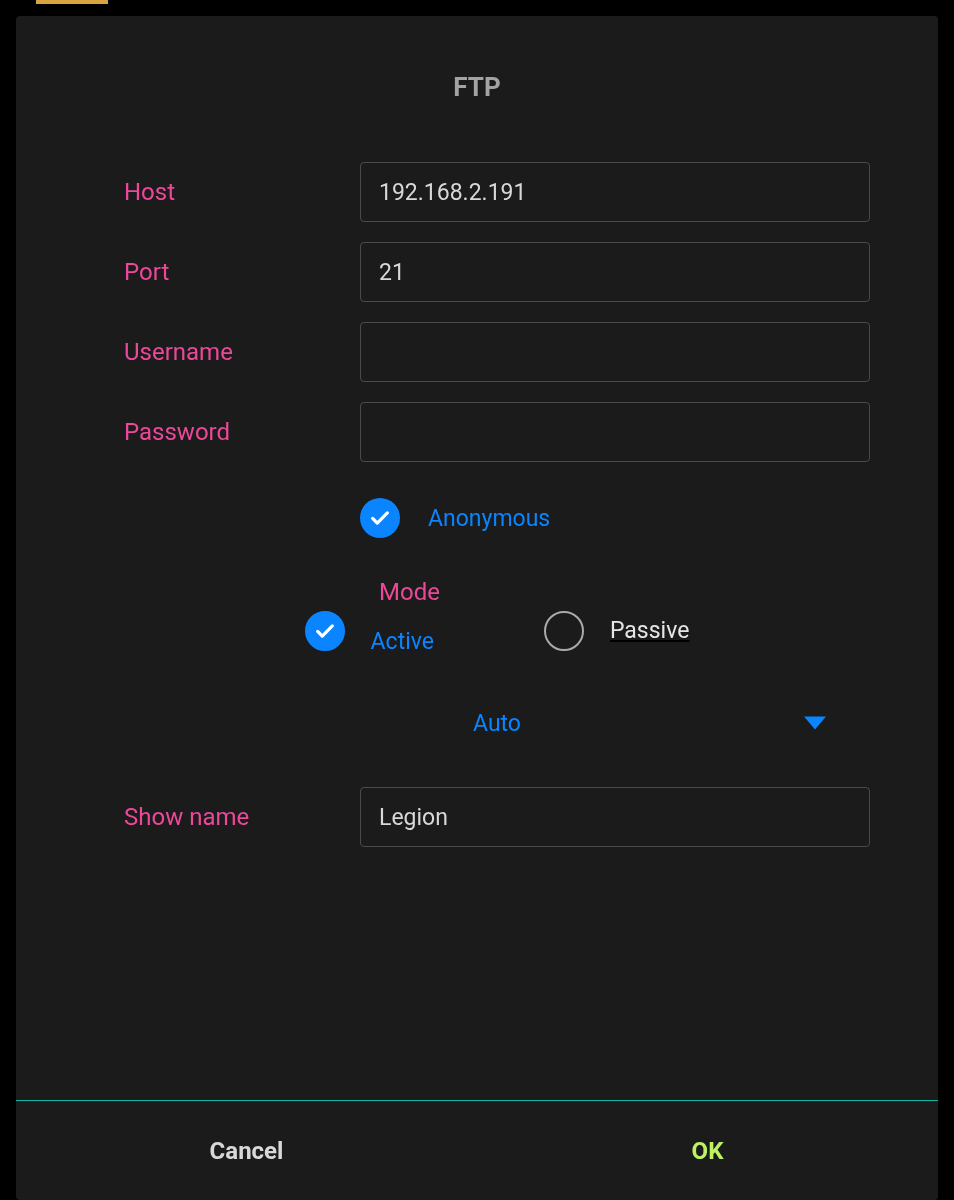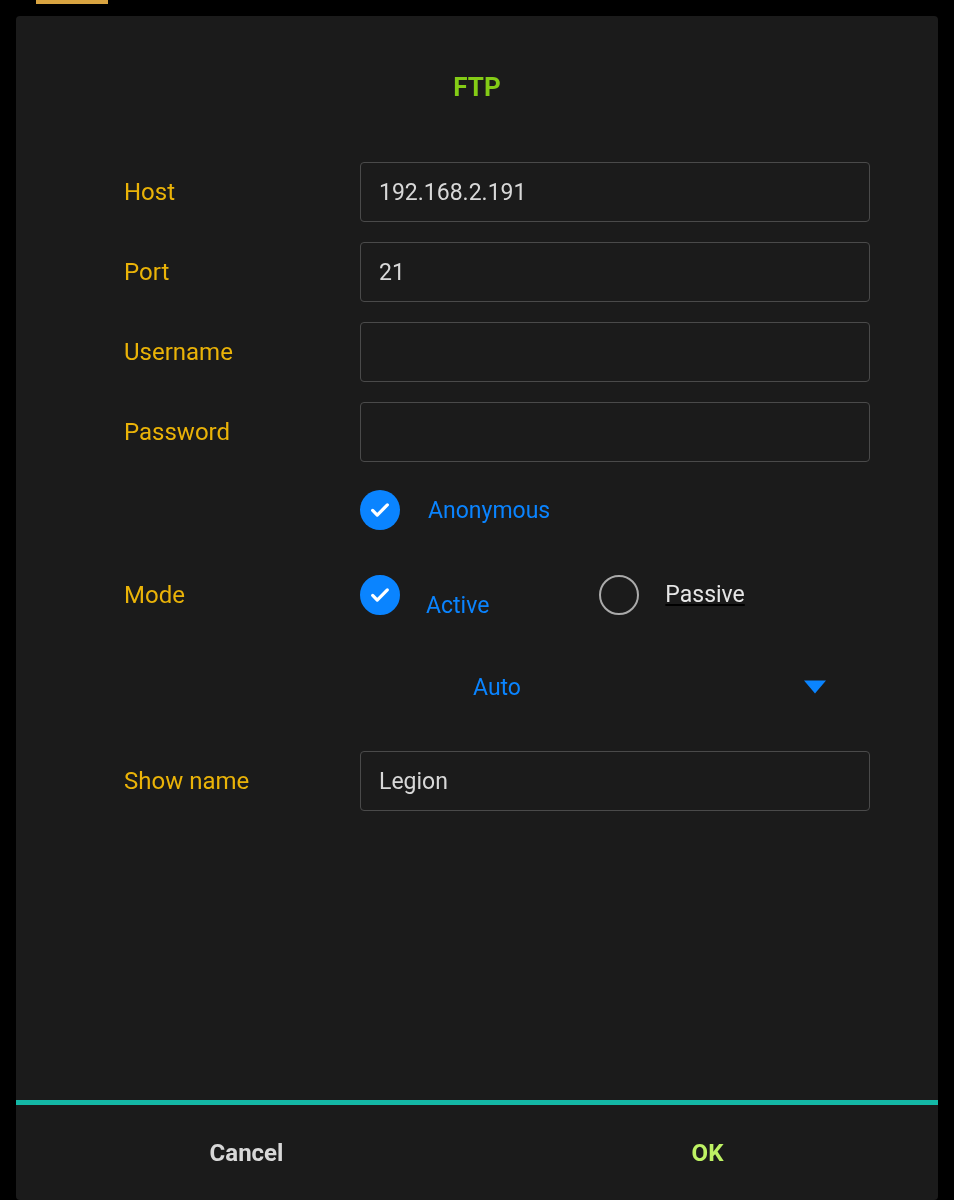--- a/index.html
+++ b/index.html
@@ -27,56 +27,56 @@
       left: 16px;
       right: 16px;
       bottom: 0;
       background: #1b1b1b;
       border-radius: 4px;
       display: flex;
       flex-direction: column;
     }
     .dialog-title {
       text-align: center;
-      color: #84cc16;
+      color: #a3a3a3;
       font-size: 26px;
       font-weight: 700;
       padding: 56px 0 60px 0;
     }
     .form {
       flex: 1;
       padding: 0 68px 0 108px;
     }
     .row {
       display: flex;
       align-items: center;
       margin-bottom: 20px;
     }
     .label {
       width: 236px;
-      color: #eab308;
+      color: #ec4899;
       font-size: 24px;
       font-weight: 400;
     }
     .input {
       flex: 1;
       height: 60px;
       background: transparent;
       border: 1px solid #4a4a4a;
       border-radius: 4px;
       color: #d8d8d8;
       font-size: 23px;
       padding: 0 18px;
       outline: none;
       font-family: inherit;
     }
     .row-check {
       display: flex;
       align-items: center;
-      margin: 28px 0 40px 0;
+      margin: 36px 0 40px 0;
       padding-left: 236px;
     }
     .checkbox {
       width: 40px;
       height: 40px;
       border-radius: 50%;
       background: #0a84ff;
       display: flex;
       align-items: center;
       justify-content: center;
@@ -86,20 +86,21 @@
     .checkbox svg { width: 22px; height: 22px; }
     .check-label {
       color: #0a84ff;
       font-size: 23px;
       margin-left: 28px;
     }
     .row-mode {
       display: flex;
       align-items: center;
       margin-bottom: 44px;
+      flex-direction: column;
     }
     .radio-group {
       flex: 1;
       display: flex;
       align-items: center;
     }
     .radio-item {
       display: flex;
       align-items: center;
       cursor: pointer;
@@ -146,21 +147,21 @@
     }
     .select-caret {
       position: absolute;
       right: 44px;
       top: 50%;
       transform: translateY(-50%);
     }
     .select-caret svg { width: 22px; height: 14px; display: block; }
     .footer {
       height: 100px;
-      border-top: 5px solid #14b8a6;
+      border-top: 1px solid #14b8a6;
       display: flex;
     }
     .btn {
       flex: 1;
       display: flex;
       align-items: center;
       justify-content: center;
       font-size: 24px;
       font-weight: 700;
       cursor: pointer;

